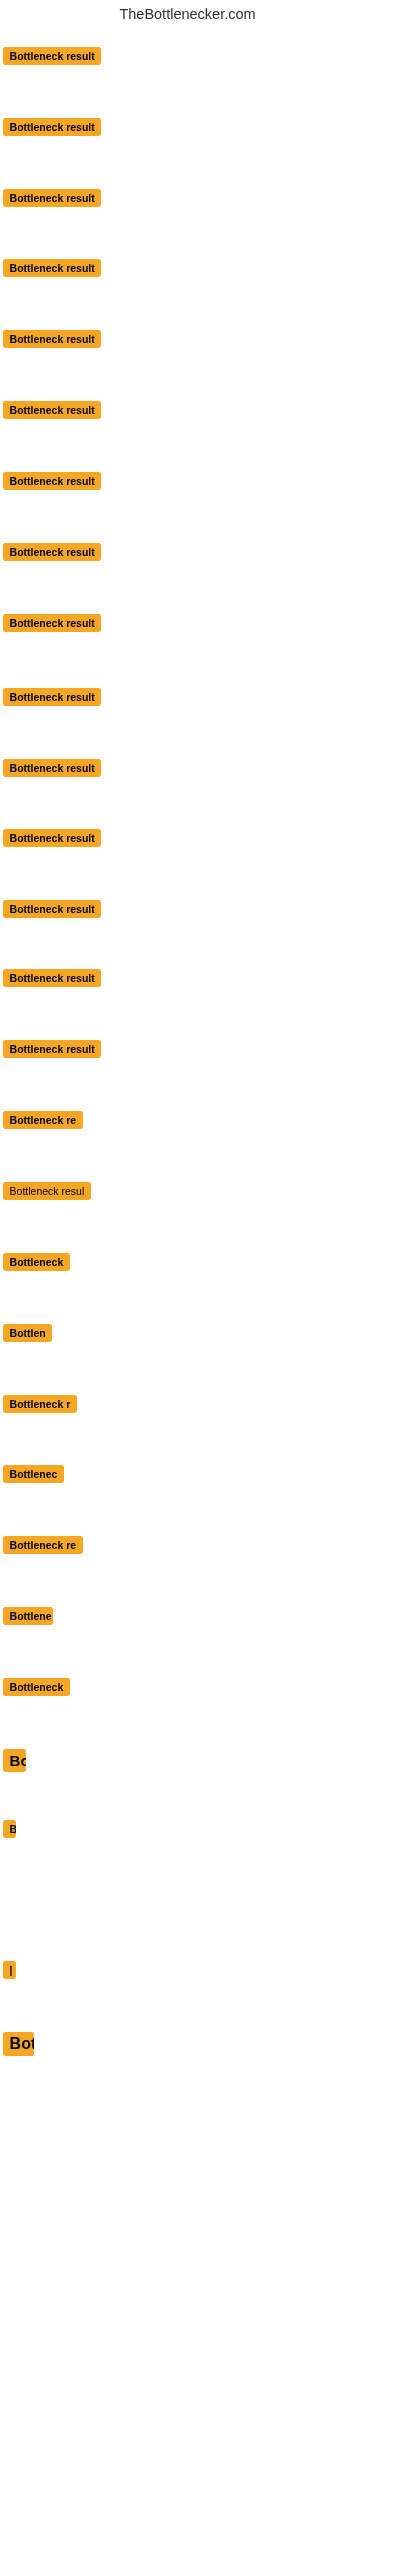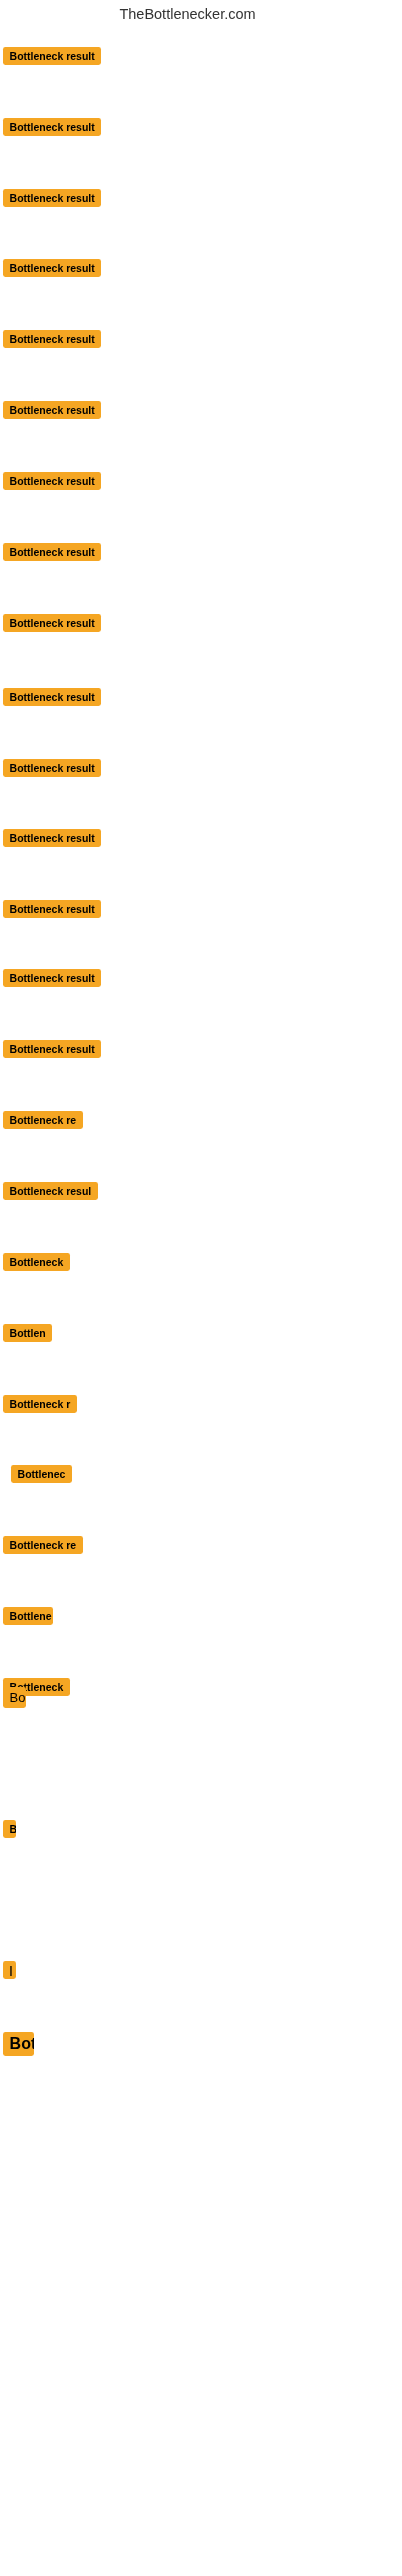--- a/index.html
+++ b/index.html
@@ -43,26 +43,26 @@
     <div style="position: absolute; left: 3.2px; top: 446px; background-color: rgb(245, 166, 35); color: rgb(0, 0, 0); font-size: 10.5px; font-weight: bold; padding: 3.2px 6.4px; border-radius: 2.4px; display: inline-block; white-space: nowrap; overflow: hidden; max-width: 105px;">Bottleneck result</div>
     <div style="position: absolute; left: 3.2px; top: 517px; background-color: rgb(245, 166, 35); color: rgb(0, 0, 0); font-size: 10.5px; font-weight: bold; padding: 3.2px 6.4px; border-radius: 2.4px; display: inline-block; white-space: nowrap; overflow: hidden; max-width: 105px;">Bottleneck result</div>
     <div style="position: absolute; left: 3.2px; top: 588px; background-color: rgb(245, 166, 35); color: rgb(0, 0, 0); font-size: 10.5px; font-weight: bold; padding: 3.2px 6.4px; border-radius: 2.4px; display: inline-block; white-space: nowrap; overflow: hidden; max-width: 105px;">Bottleneck result</div>
     <div style="position: absolute; left: 3.2px; top: 662px; background-color: rgb(245, 166, 35); color: rgb(0, 0, 0); font-size: 10.5px; font-weight: bold; padding: 3.2px 6.4px; border-radius: 2.4px; display: inline-block; white-space: nowrap; overflow: hidden; max-width: 105px;">Bottleneck result</div>
     <div style="position: absolute; left: 3.2px; top: 733px; background-color: rgb(245, 166, 35); color: rgb(0, 0, 0); font-size: 10.5px; font-weight: bold; padding: 3.2px 6.4px; border-radius: 2.4px; display: inline-block; white-space: nowrap; overflow: hidden; max-width: 105px;">Bottleneck result</div>
     <div style="position: absolute; left: 3.2px; top: 803px; background-color: rgb(245, 166, 35); color: rgb(0, 0, 0); font-size: 10.5px; font-weight: bold; padding: 3.2px 6.4px; border-radius: 2.4px; display: inline-block; white-space: nowrap; overflow: hidden; max-width: 105px;">Bottleneck result</div>
     <div style="position: absolute; left: 3.2px; top: 874px; background-color: rgb(245, 166, 35); color: rgb(0, 0, 0); font-size: 10.5px; font-weight: bold; padding: 3.2px 6.4px; border-radius: 2.4px; display: inline-block; white-space: nowrap; overflow: hidden; max-width: 103px;">Bottleneck result</div>
     <div style="position: absolute; left: 3.2px; top: 943px; background-color: rgb(245, 166, 35); color: rgb(0, 0, 0); font-size: 10.5px; font-weight: bold; padding: 3.2px 6.4px; border-radius: 2.4px; display: inline-block; white-space: nowrap; overflow: hidden; max-width: 103px;">Bottleneck result</div>
     <div style="position: absolute; left: 3.2px; top: 1014px; background-color: rgb(245, 166, 35); color: rgb(0, 0, 0); font-size: 10.5px; font-weight: bold; padding: 3.2px 6.4px; border-radius: 2.4px; display: inline-block; white-space: nowrap; overflow: hidden; max-width: 103px;">Bottleneck result</div>
     <div style="position: absolute; left: 3.2px; top: 1085px; background-color: rgb(245, 166, 35); color: rgb(0, 0, 0); font-size: 10.5px; font-weight: bold; padding: 3.2px 6.4px; border-radius: 2.4px; display: inline-block; white-space: nowrap; overflow: hidden; max-width: 85px;">Bottleneck re</div>
-    <div style="position: absolute; left: 3.2px; top: 1156px; background-color: rgb(245, 166, 35); color: rgb(0, 0, 0); font-size: 10.5px; font-weight: bold; padding: 3.2px 6.4px; border-radius: 2.4px; display: inline-block; white-space: nowrap; overflow: hidden; max-width: 95px;">Bottleneck resul</div>
+    <div style="position: absolute; left: 3.2px; top: 1156px; background-color: rgb(245, 166, 35); color: rgb(0, 0, 0); font-size: 10.5px; font-weight: normal; padding: 3.2px 6.4px; border-radius: 2.4px; display: inline-block; white-space: nowrap; overflow: hidden; max-width: 95px;">Bottleneck resul</div>
     <div style="position: absolute; left: 3.2px; top: 1227px; background-color: rgb(245, 166, 35); color: rgb(0, 0, 0); font-size: 10.5px; font-weight: bold; padding: 3.2px 6.4px; border-radius: 2.4px; display: inline-block; white-space: nowrap; overflow: hidden; max-width: 68px;">Bottleneck</div>
     <div style="position: absolute; left: 3.2px; top: 1298px; background-color: rgb(245, 166, 35); color: rgb(0, 0, 0); font-size: 10.5px; font-weight: bold; padding: 3.2px 6.4px; border-radius: 2.4px; display: inline-block; white-space: nowrap; overflow: hidden; max-width: 56px;">Bottlen</div>
     <div style="position: absolute; left: 3.2px; top: 1369px; background-color: rgb(245, 166, 35); color: rgb(0, 0, 0); font-size: 10.5px; font-weight: bold; padding: 3.2px 6.4px; border-radius: 2.4px; display: inline-block; white-space: nowrap; overflow: hidden; max-width: 76px;">Bottleneck r</div>
-    <div style="position: absolute; left: 3.2px; top: 1439px; background-color: rgb(245, 166, 35); color: rgb(0, 0, 0); font-size: 10.5px; font-weight: bold; padding: 3.2px 6.4px; border-radius: 2.4px; display: inline-block; white-space: nowrap; overflow: hidden; max-width: 63px; margin-left: 8px;">Bottlenec</div>
+    <div style="position: absolute; left: 3.2px; top: 1439px; background-color: rgb(245, 166, 35); color: rgb(0, 0, 0); font-size: 10.5px; font-weight: bold; padding: 3.2px 6.4px; border-radius: 2.4px; display: inline-block; white-space: nowrap; overflow: hidden; max-width: 63px;">Bottlenec</div>
     <div style="position: absolute; left: 3.2px; top: 1510px; background-color: rgb(245, 166, 35); color: rgb(0, 0, 0); font-size: 10.5px; font-weight: bold; padding: 3.2px 6.4px; border-radius: 2.4px; display: inline-block; white-space: nowrap; overflow: hidden; max-width: 85px;">Bottleneck re</div>
     <div style="position: absolute; left: 3.2px; top: 1581px; background-color: rgb(245, 166, 35); color: rgb(0, 0, 0); font-size: 10.5px; font-weight: bold; padding: 3.2px 6.4px; border-radius: 2.4px; display: inline-block; white-space: nowrap; overflow: hidden; max-width: 50px;">Bottlene</div>
     <div style="position: absolute; left: 3.2px; top: 1652px; background-color: rgb(245, 166, 35); color: rgb(0, 0, 0); font-size: 10.5px; font-weight: bold; padding: 3.2px 6.4px; border-radius: 2.4px; display: inline-block; white-space: nowrap; overflow: hidden; max-width: 68px;">Bottleneck</div>
-    <div style="position: absolute; left: 3.2px; top: 1661px; background-color: rgb(245, 166, 35); color: rgb(0, 0, 0); font-size: 13px; font-weight: normal; padding: 3.2px 6.4px; border-radius: 2.4px; display: inline-block; white-space: nowrap; overflow: hidden; max-width: 22.5px;">Bo</div>
+    <div style="position: absolute; left: 3.2px; top: 1723px; background-color: rgb(245, 166, 35); color: rgb(0, 0, 0); font-size: 15px; font-weight: bold; padding: 3.2px 6.4px; border-radius: 2.4px; display: inline-block; white-space: nowrap; overflow: hidden; max-width: 22.5px;">Bo</div>
     <div style="position: absolute; left: 3.2px; top: 1794px; background-color: rgb(245, 166, 35); color: rgb(0, 0, 0); font-size: 10.5px; font-weight: bold; padding: 3.2px 6.4px; border-radius: 2.4px; display: inline-block; white-space: nowrap; overflow: hidden; max-width: 13px;">B</div>
     <div style="position: absolute; left: 3.2px; top: 1935px; background-color: rgb(245, 166, 35); color: rgb(0, 0, 0); font-size: 10.5px; font-weight: bold; padding: 3.2px 6.4px; border-radius: 2.4px; display: inline-block; white-space: nowrap; overflow: hidden; max-width: 6.4px;">|</div>
     <div style="position: absolute; left: 3.2px; top: 2006px; background-color: rgb(245, 166, 35); color: rgb(0, 0, 0); font-size: 16px; font-weight: bold; padding: 3.2px 6.4px; border-radius: 2.4px; display: inline-block; white-space: nowrap; overflow: hidden; max-width: 31px;">Bott</div>
   </div>
 
 
 </body></html>

